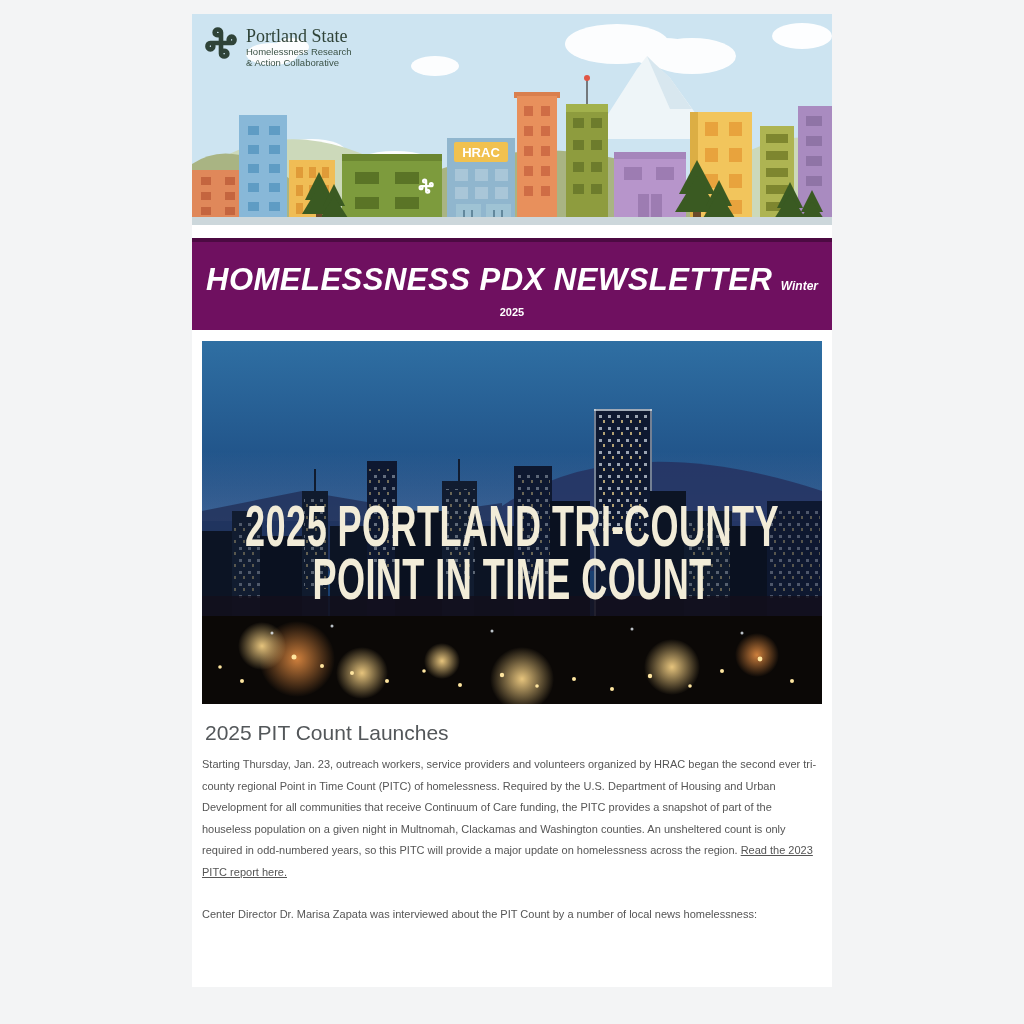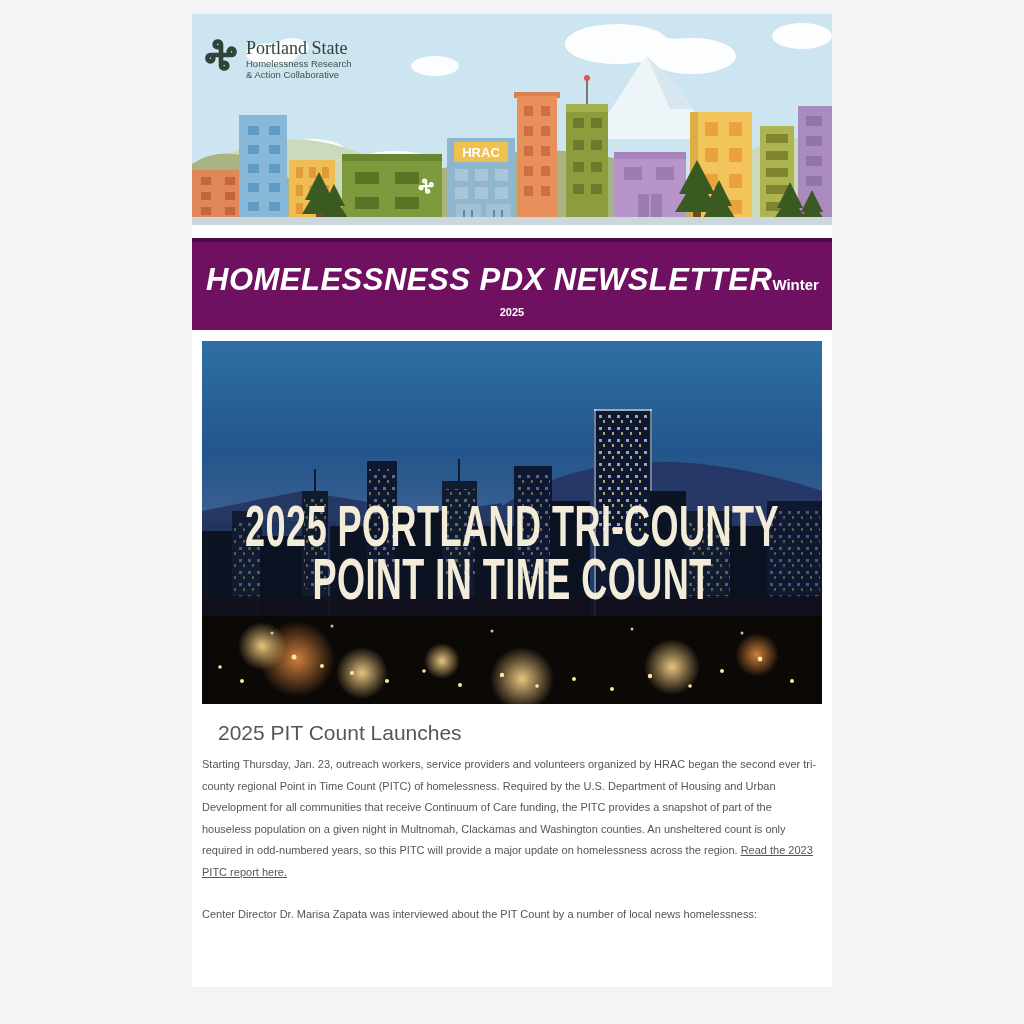--- a/index.html
+++ b/index.html
@@ -3,44 +3,44 @@
 <meta charset="utf-8">
 <style>
   html,body{margin:0;padding:0;width:1024px;height:1024px;overflow:hidden;
     background:#f3f4f5;font-family:"Liberation Sans",sans-serif;}
   .email{width:640px;margin:0 auto;}
   .email-body{background:#ffffff;margin-top:14px;}
 
   
   .banner{position:relative;width:640px;height:211px;overflow:hidden;}
   .banner svg{display:block;}
-  .logo-block{position:absolute;top:24px;left:12px;display:flex;align-items:flex-start;gap:8px;}
+  .logo-block{position:absolute;top:12px;left:12px;display:flex;align-items:flex-start;gap:8px;}
   .logo-text .logo-title{font-family:"Liberation Serif",serif;font-size:18px;color:#2f4338;line-height:20px;}
   .logo-text .logo-sub{font-size:9.5px;color:#3c5347;line-height:11px;}
 
   
   .masthead{margin-top:13px;height:92px;box-sizing:border-box;background:#6f1060;
     border-top:4px solid #4c0a42;padding:20px 14px 0 14px;color:#ffffff;}
   .masthead-row{display:flex;justify-content:space-between;align-items:baseline;}
   .masthead-title{font-size:31px;font-weight:800;font-style:italic;letter-spacing:.5px;white-space:nowrap;}
-  .masthead-season{font-size:15px;font-weight:700;}
+  .masthead-season{font-size:12px;font-weight:700;font-style:italic;}
   .masthead-year{text-align:center;font-size:11px;font-weight:700;margin-top:8px;}
 
   
   .hero{position:relative;width:620px;height:363px;margin:11px auto 0 auto;overflow:hidden;background:#6d28d9;}
   .hero svg{position:absolute;top:0;left:0;}
   .hero-title{position:absolute;left:0;width:100%;text-align:center;color:#f2ecd8;
     font-weight:700;font-size:41px;line-height:52px;letter-spacing:.5px;
     transform:scale(.88,1.38);}
   .hero-title.l1{top:160px;}
   .hero-title.l2{top:213px;}
 
   
   .content{padding:0 10px 40px 10px;color:#555555;}
-  .content h1{font-size:21px;font-weight:400;color:#53575a;margin:17px 0 9px 16px;}
+  .content h1{font-size:21px;font-weight:400;color:#53575a;margin:17px 0 9px 3px;}
   .content p{font-size:11px;line-height:21.5px;margin:0 0 21px 0;}
   .content a{color:#555555;text-decoration:underline;cursor:pointer;}
 </style>
 </head>
 <body>
 
 <div class="email">
   <div class="email-body">
 
     <div class="banner">

